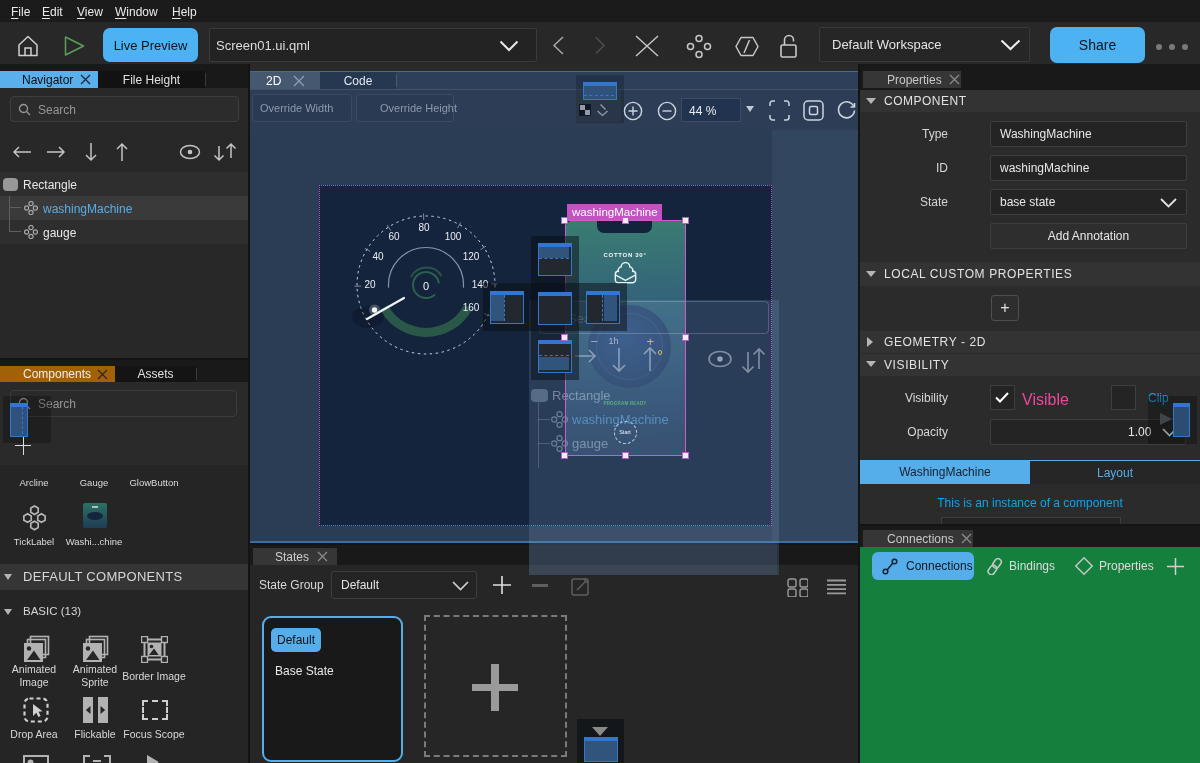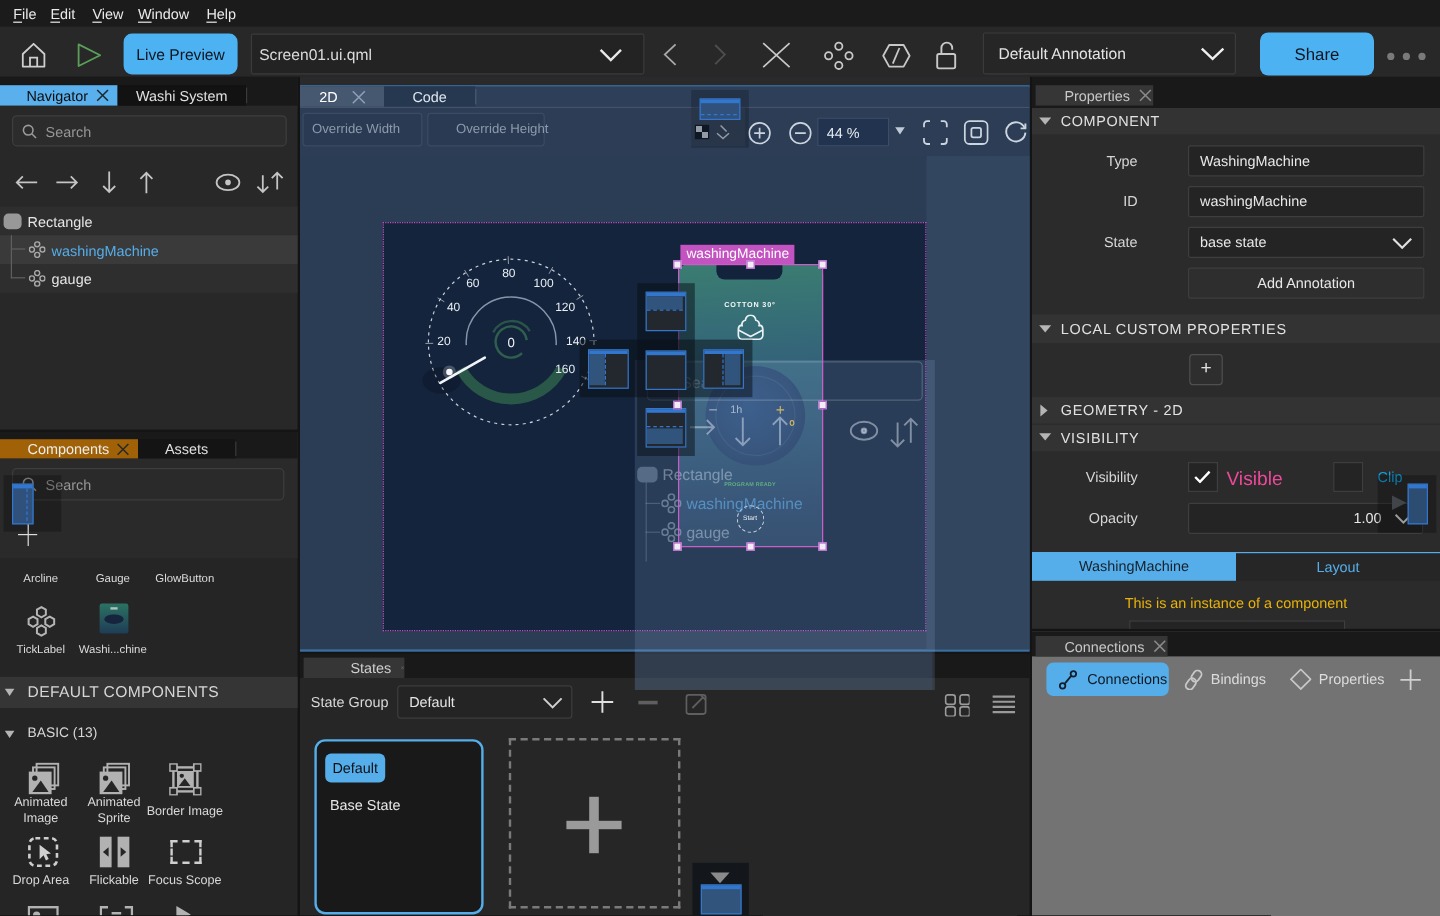--- a/index.html
+++ b/index.html
@@ -75,39 +75,39 @@
   </svg>
   <svg class="abs" style="left:734px;top:14px" width="26" height="21" viewBox="0 0 26 21" fill="none" stroke="#c8c8c8" stroke-width="1.5">
     <path d="M7 1.5 H19 L24 10.5 L19 19.5 H7 L2 10.5 Z" stroke-linejoin="round"></path>
     <path d="M15.5 4 L10 17"></path>
   </svg>
   <svg class="abs" style="left:778px;top:12px" width="23" height="25" viewBox="0 0 23 25" fill="none" stroke="#c8c8c8" stroke-width="1.6">
     <rect x="3" y="11" width="15" height="12" rx="1.5"></rect>
     <path d="M6.5 11 V6 a4.5 4.5 0 0 1 9 0 V7.5"></path>
   </svg>
   <div class="tbox" style="left:819px;top:5px;width:211px;height:35px;background:#262626"></div>
-  <div class="txt" style="left:832px;top:15px;font-size:13px;color:#e4e4e4">Default Annotation</div>
+  <div class="txt" style="left:832px;top:15px;font-size:13px;color:#e4e4e4">Default Workspace</div>
   <svg class="abs" style="left:1000px;top:17px" width="21" height="12" viewBox="0 0 21 12" fill="none" stroke="#f0f0f0" stroke-width="2">
     <path d="M1.5 1.5 L10.5 10 L19.5 1.5"></path>
   </svg>
   <div class="bluebtn" style="left:1050px;top:5px;width:95px;height:36px;font-size:14px;">Share</div>
   <div class="abs" style="left:1156px;top:22px;width:6px;height:6px;border-radius:50%;background:#7a7a7a"></div>
   <div class="abs" style="left:1169px;top:22px;width:6px;height:6px;border-radius:50%;background:#7a7a7a"></div>
   <div class="abs" style="left:1182px;top:22px;width:6px;height:6px;border-radius:50%;background:#7a7a7a"></div>
 </div>
 
 <div class="abs" id="navdock" style="left:0;top:64px;width:248px;height:294px;background:#282828">
   <div class="tabbar" style="left:0;top:0;width:248px;height:24px;"></div>
   <div class="tab" style="left:0;top:7px;width:98px;height:17px;background:#5ab0ec;color:#0c0c0c;">
     <span style="margin-left:22px">Navigator</span>
     <svg style="margin-left:7px" width="11" height="11" viewBox="0 0 11 11" fill="none" stroke="#1c2a33" stroke-width="1.3">
           <path d="M1 1 L10 10 M10 1 L1 10"></path>
         </svg>
   </div>
-  <div class="tab" style="left:98px;top:7px;width:107px;height:17px;background:#121212;color:#e0e0e0;justify-content:center">Washi System</div>
+  <div class="tab" style="left:98px;top:7px;width:107px;height:17px;background:#121212;color:#e0e0e0;justify-content:center">File Height</div>
   <div class="abs" style="left:205px;top:9px;width:1px;height:13px;background:#3a3a3a"></div>
 
   <div class="abs" style="left:10px;top:32px;width:229px;height:26px;border:1px solid #3e3e3e;border-radius:4px;background:#2c2c2c"></div>
   <svg class="abs" style="left:18px;top:39px" width="13" height="13" viewBox="0 0 13 13" fill="none" stroke="#9a9a9a" stroke-width="1.3">
     <circle cx="5.5" cy="5.5" r="4"></circle>
         <path d="M8.5 8.5 L12 12"></path>
   </svg>
   <div class="txt" style="left:38px;top:39px;font-size:12px;color:#969696">Search</div>
 
   <svg class="abs" style="left:12px;top:78px" width="225" height="20" viewBox="0 0 225 20" fill="none" stroke="#c4c4c4" stroke-width="1.5">
@@ -289,21 +289,21 @@
   <div class="abs" id="viewport" style="left:0;top:66px;width:608px;height:410.5px;background:#2b3c55">
     <div class="abs" style="left:522px;top:0;width:86px;height:410.5px;background:#33465f"></div>
 
     <div class="abs" id="canvas" style="left:69px;top:55px;width:453px;height:341px;background:#15243d;border:1px dotted #c24fc2"></div>
   </div>
 </div>
 
 <div class="abs" id="states" style="left:250px;top:545px;width:608px;height:218px;background:#262626">
   <div class="tabbar" style="left:0;top:0;width:608px;height:20px;"></div>
   <div class="tab" style="left:3px;top:3px;width:84px;height:17px;background:#363636;color:#cfcfcf;">
-    <span style="margin-left:39px">States</span>
+    <span style="margin-left:22px">States</span>
     <svg style="margin-left:8px" width="11" height="11" viewBox="0 0 11 11" fill="none" stroke="#8a8a8a" stroke-width="1.3">
           <path d="M1 1 L10 10 M10 1 L1 10"></path>
         </svg>
   </div>
   <div class="txt" style="left:9px;top:33px;font-size:12px;color:#d8d8d8">State Group</div>
   <div class="abs" style="left:81px;top:26px;width:146px;height:28px;background:#242424;border:1px solid #3d3d3d;border-radius:3px"></div>
   <div class="txt" style="left:91px;top:33px;font-size:12px;color:#e4e4e4">Default</div>
   <svg class="abs" style="left:202px;top:36px" width="17" height="10" viewBox="0 0 17 10" fill="none" stroke="#d0d0d0" stroke-width="1.7">
         <path d="M1 1 L8.5 8.5 L16 1"></path>
       </svg>
@@ -374,25 +374,25 @@
   <div class="abs" style="left:251px;top:321px;width:25px;height:25px;background:#242424;border:1px solid #3e3e3e"></div>
   <div class="txt" style="left:288px;top:327px;font-size:12px;color:#0ea5e9">Clip</div>
   <div class="flabel" style="left:0;top:361px;width:88px;">Opacity</div>
   <div class="input" style="left:130px;top:355px;width:196px;height:26px;"></div>
   <div class="txt" style="left:268px;top:361px;font-size:12px;color:#e8e8e8">1.00</div>
   <svg class="abs" style="left:302px;top:364px" width="15" height="9" viewBox="0 0 15 9" fill="none" stroke="#d8d8d8" stroke-width="1.7">
         <path d="M1 1 L7.5 7.5 L14 1"></path>
       </svg>
   <div class="abs" style="left:0;top:396px;width:170px;height:24px;background:#55aeea;color:#15202b;font-size:12px;display:flex;align-items:center;justify-content:center">WashingMachine</div>
   <div class="abs" style="left:170px;top:396px;width:170px;height:24px;background:#262626;border-top:1.5px solid #55aeea;color:#55aeea;font-size:12px;display:flex;align-items:center;justify-content:center">Layout</div>
-  <div class="txt" style="left:0;top:432px;width:340px;text-align:center;font-size:12px;color:#eab308">This is an instance of a component</div>
+  <div class="txt" style="left:0;top:432px;width:340px;text-align:center;font-size:12px;color:#0ea5e9">This is an instance of a component</div>
   <div class="abs" style="left:81px;top:453px;width:180px;height:10px;border:1px solid #3e3e3e;background:#242424"></div>
 </div>
 
-<div class="abs" id="conn" style="left:860px;top:526px;width:340px;height:237px;background:#737373">
+<div class="abs" id="conn" style="left:860px;top:526px;width:340px;height:237px;background:#15803d">
   <div class="tabbar" style="left:0;top:0;width:340px;height:21px;"></div>
   <div class="tab" style="left:3px;top:4px;width:110px;height:17px;background:#363636;color:#c8c8c8;">
     <span style="margin-left:24px">Connections</span>
     <svg style="margin-left:7px" width="11" height="11" viewBox="0 0 11 11" fill="none" stroke="#8a8a8a" stroke-width="1.3">
           <path d="M1 1 L10 10 M10 1 L1 10"></path>
         </svg>
   </div>
   <div class="abs" style="left:12px;top:26px;width:102px;height:28px;border-radius:6px;background:#55aeea"></div>
   <svg class="abs" style="left:22px;top:32px" width="17" height="17" viewBox="0 0 17 17" fill="none" stroke="#13202c" stroke-width="1.5">
     <circle cx="3.5" cy="13.5" r="2.3"></circle>

